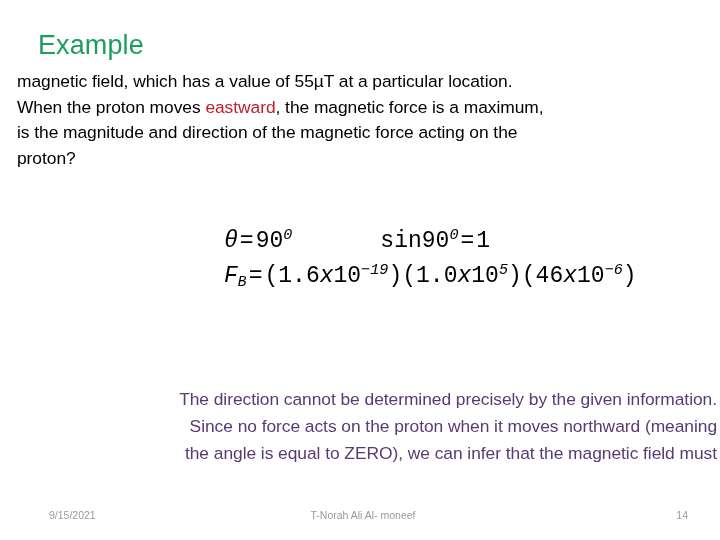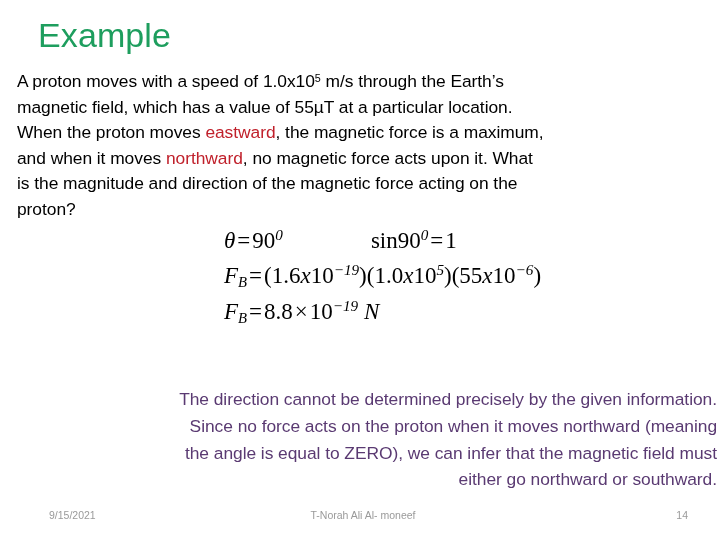--- a/index.html
+++ b/index.html
@@ -22,22 +22,22 @@
     top: 0;
     width: 720px;
     height: 540px;
     background: #ffffff;
   }
 
   
   .slide-title {
     position: absolute;
     left: 38px;
-    top: 19px;
-    font-size: 34px;
+    top: 29px;
+    font-size: 27px;
     line-height: 32px;
     font-weight: normal;
     letter-spacing: 0.1px;
     white-space: nowrap;
   }
 
   
   .prompt {
     position: absolute;
     left: 17px;
@@ -68,20 +68,21 @@
     top: 228px;
     font-family: "Liberation Serif", "DejaVu Serif", serif;
     color: #000000;
   }
   .math-row {
     display: block;
     height: 36px;
     white-space: nowrap;
     font-size: 23px;
     font-style: italic;
+    font-family: Liberation Mono, monospace;
   }
   .math-row.r1 { height: 35px; }
   .math-row .upright {
     font-style: normal;
   }
   .math-row sub {
     font-size: 0.64em;
     vertical-align: -0.30em;
     line-height: 0;
   }
@@ -149,39 +150,35 @@
   }
 </style>
 </head>
 <body>
 
 <div class="slide" style="background: rgb(255, 255, 255);">
 
   <div class="slide-title" style="color: rgb(30, 158, 94);">Example</div>
 
   <div class="prompt">
-      <span class="ln"><span>A proton moves with a speed of 1.0x10</span><sup class="exp">5</sup><span> m/s through the Earth’s</span></span>
       <span class="ln"><span>magnetic field, which has a value of 55µT at a particular location.</span></span>
       <span class="ln"><span>When the proton moves </span><span class="hl" style="color: rgb(192, 32, 43); margin-top: 40px;">eastward</span><span>, the magnetic force is a maximum,</span></span>
-      <span class="ln"><span>and when it moves </span><span class="hl" style="color: rgb(192, 32, 43);">northward</span><span>, no magnetic force acts upon it. What</span></span>
       <span class="ln"><span>is the magnitude and direction of the magnetic force acting on the</span></span>
       <span class="ln"><span>proton?</span></span>
     </div>
 
   <div class="math-block">
       <div class="math-row r1"><span>θ</span><span class="op">=</span><span class="upright">90</span><sup>0</sup><span class="gap-lg"></span><span class="upright">sin</span><span class="upright">90</span><sup>0</sup><span class="op">=</span><span class="upright">1</span></div>
-      <div class="math-row"><span>F</span><sub>B</sub><span class="op">=</span><span class="upright">(1.6</span><span>x</span><span class="upright">10</span><sup>−19</sup><span class="upright">)(1.0</span><span>x</span><span class="upright">10</span><sup>5</sup><span class="upright">)(55</span><span>x</span><span class="upright">10</span><sup>−6</sup><span class="upright">)</span></div>
-      <div class="math-row"><span>F</span><sub>B</sub><span class="op">=</span><span class="upright">8.8</span><span class="op">×</span><span class="upright">10</span><sup>−19</sup><span> N</span></div>
+      <div class="math-row"><span>F</span><sub>B</sub><span class="op">=</span><span class="upright">(1.6</span><span>x</span><span class="upright">10</span><sup>−19</sup><span class="upright">)(1.0</span><span>x</span><span class="upright">10</span><sup>5</sup><span class="upright">)(46</span><span>x</span><span class="upright">10</span><sup>−6</sup><span class="upright">)</span></div>
     </div>
 
   <div class="conclusion" style="color: rgb(90, 58, 114); text-align: right;">
       <span class="ln">The direction cannot be determined precisely by the given information.</span>
       <span class="ln">Since no force acts on the proton when it moves northward (meaning</span>
       <span class="ln">the angle is equal to ZERO), we can infer that the magnetic field must</span>
-      <span class="ln">either go northward or southward.</span>
     </div>
 
   <div class="footer" style="color: rgb(154, 154, 154); margin-left: 8px;">
     <span class="footer-date">9/15/2021</span>
     <span class="footer-author">T-Norah Ali Al- moneef</span>
     <span class="footer-page">14</span>
   </div>
 
 </div>
 

